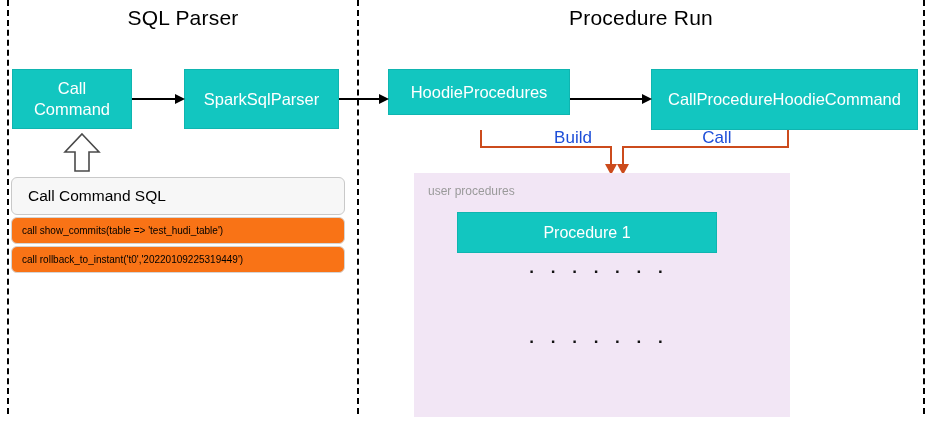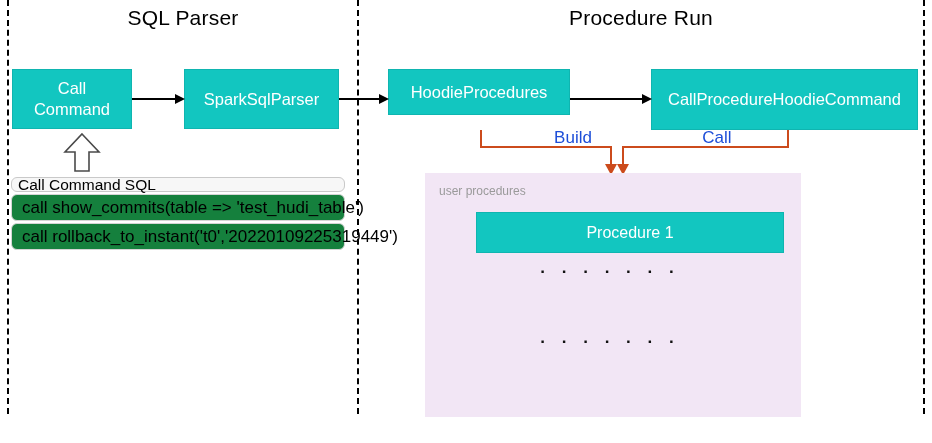--- a/index.html
+++ b/index.html
@@ -58,69 +58,68 @@
     width: 60px;
     text-align: center;
     font-size: 17px;
     color: #1d4ed8;
   }
   .sql-panel { position: absolute; left: 11px; top: 177px; width: 334px; }
   .sql-header {
     background: #F7F7F7;
     border: 1px solid #c9c9c9;
     border-radius: 6px;
-    height: 15px;
+    height: 38px;
     display: flex;
     align-items: center;
-    padding-left: 6px;
+    padding-left: 16px;
     font-size: 15.5px;
     color: #000;
     margin-bottom: 2px;
   }
   .sql-row {
-    background: #15803d;
+    background: #f97316;
     border: 1px solid #d5d5d5;
     border-radius: 6px;
     height: 27px;
     display: flex;
     align-items: center;
     padding-left: 10px;
-    font-size: 17px;
+    font-size: 10px;
     color: #000;
     margin-bottom: 2px;
     white-space: nowrap;
   }
   .user-procs {
     position: absolute;
-    left: 425px;
+    left: 414px;
     top: 173px;
     width: 376px;
     height: 244px;
     background: #F2E6F5;
   }
   .user-procs-label {
     position: absolute;
     left: 14px;
     top: 11px;
     font-size: 12px;
     color: #9a9a9a;
   }
   .proc-box {
     position: absolute;
     left: 43px;
-    width: 308px;
+    width: 260px;
     height: 41px;
     background: #12C6C0;
     border: 1px solid #0fb5b0;
     color: #fff;
     display: flex;
     align-items: center;
     justify-content: center;
     font-size: 16px;
-    margin-left: 8px;
   }
   .dots-row {
     position: absolute;
     left: 43px;
     width: 284px;
     text-align: center;
     font-size: 17px;
     font-weight: 700;
     color: #111;
     letter-spacing: 6px;

